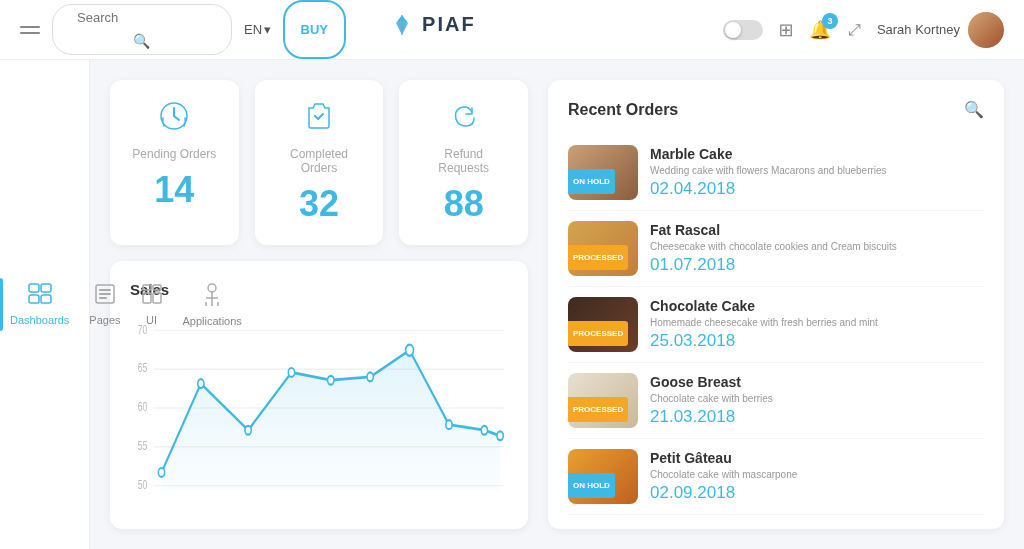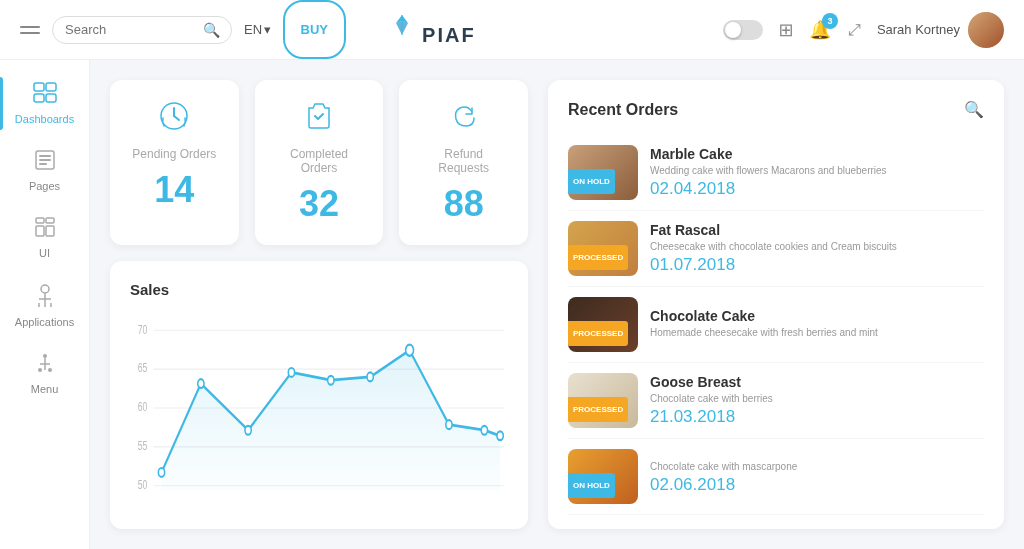--- a/index.html
+++ b/index.html
@@ -17,30 +17,31 @@
       flex-shrink: 0;
       z-index: 10;
     }
     .hamburger { display: flex; flex-direction: column; gap: 4px; cursor: pointer; }
     .hamburger span { width: 20px; height: 2px; background: #888; border-radius: 2px; }
     .search-box {
       display: flex; align-items: center;
       border: 1px solid #ddd; border-radius: 20px;
       padding: 5px 12px; gap: 8px; width: 180px;
       background: #fff;
+      flex-direction: column;
     }
     .search-box input { border: none; outline: none; font-size: 13px; color: #666; width: 130px; }
     .lang-btn { font-size: 13px; color: #555; cursor: pointer; display: flex; align-items: center; gap: 2px; }
     .buy-btn {
       border: 2px solid #3eb8e4; color: #3eb8e4;
       border-radius: 20px; padding: 20px 16px;
       font-size: 13px; font-weight: 600; cursor: pointer;
       background: transparent;
     }
-    .logo-area { display: flex; align-items: flex-end; gap: 6px; margin: 0 auto 0 30px; }
+    .logo-area { display: flex; align-items: flex-start; gap: 6px; margin: 0 auto 0 30px; }
     .logo-icon { color: #3eb8e4; font-size: 22px; }
     .logo-text { font-size: 20px; font-weight: 700; color: #2c3e50; letter-spacing: 2px; }
     .header-right { display: flex; align-items: center; gap: 16px; margin-left: auto; }
     .toggle-switch { width: 40px; height: 20px; background: #ddd; border-radius: 10px; position: relative; cursor: pointer; }
     .toggle-knob { width: 16px; height: 16px; background: #fff; border-radius: 50%; position: absolute; top: 2px; left: 2px; box-shadow: 0 1px 3px rgba(0,0,0,0.3); }
     .grid-icon { font-size: 18px; color: #888; cursor: pointer; }
     .notif-wrap { position: relative; cursor: pointer; }
     .notif-badge {
       position: absolute; top: -6px; right: -6px;
       background: #3eb8e4; color: #fff; font-size: 9px;
@@ -53,21 +54,21 @@
     .avatar { width: 36px; height: 36px; border-radius: 50%; background: #c9a88a; overflow: hidden; display: flex; align-items: center; justify-content: center; }
     .avatar-img { width: 100%; height: 100%; background: linear-gradient(135deg, #d4a574, #a0522d); border-radius: 50%; }
 
     
     .body { display: flex; flex: 1; overflow: hidden; }
 
     
     .sidebar {
       width: 90px;
       background: #fff;
-      display: flex; flex-direction: column; align-items: center;
+      display: flex; flex-direction: row; align-items: center;
       padding: 10px 0;
       border-right: 1px solid #eee;
       flex-shrink: 0;
     }
     .sidebar-item {
       display: flex; flex-direction: column; align-items: center;
       padding: 12px 10px; cursor: pointer; width: 100%;
       font-size: 11px; color: #888; gap: 4px;
       position: relative;
     }
@@ -244,32 +245,20 @@
       <span class="sidebar-icon">
         <svg width="22" height="24" viewBox="0 0 22 24" fill="none">
           <circle cx="11" cy="6" r="4" stroke="#aaa" stroke-width="1.5" fill="none"></circle>
           <line x1="11" y1="10" x2="11" y2="24" stroke="#aaa" stroke-width="1.5"></line>
           <line x1="5" y1="16" x2="17" y2="16" stroke="#aaa" stroke-width="1.5"></line>
           <line x1="5" y1="20" x2="5" y2="24" stroke="#aaa" stroke-width="1.5"></line>
           <line x1="17" y1="20" x2="17" y2="24" stroke="#aaa" stroke-width="1.5"></line>
         </svg>
       </span>
       <span class="sidebar-label">Applications</span>
-    </div>
-    <div class="sidebar-item">
-      <span class="sidebar-icon">
-        <svg width="18" height="22" viewBox="0 0 18 22" fill="none">
-          <circle cx="9" cy="4" r="2" fill="#aaa"></circle>
-          <line x1="9" y1="6" x2="9" y2="18" stroke="#aaa" stroke-width="1.5"></line>
-          <line x1="4" y1="12" x2="14" y2="12" stroke="#aaa" stroke-width="1.5"></line>
-          <circle cx="4" cy="18" r="2" fill="#aaa"></circle>
-          <circle cx="14" cy="18" r="2" fill="#aaa"></circle>
-        </svg>
-      </span>
-      <span class="sidebar-label">Menu</span>
     </div>
   </nav>
 
   <main class="main">
 
     <div class="left-panel">
 
       <div class="stats-row">
         <div class="stat-card">
           <span class="stat-icon">
@@ -375,37 +364,39 @@
       <div class="order-date" style="color:#3eb8e4">01.07.2018</div>
     </div>
   </div>
           <div class="order-item">
     <div class="thumb-bg food-choc">
       <span class="status-tag processed">PROCESSED</span>
     </div>
     <div class="order-info">
       <div class="order-name">Chocolate Cake</div>
       <div class="order-desc">Homemade cheesecake with fresh berries and mint</div>
+      <div class="order-date" style="color:#3eb8e4">25.03.2018</div>
     </div>
   </div>
           <div class="order-item">
     <div class="thumb-bg food-goose">
       <span class="status-tag processed">PROCESSED</span>
     </div>
     <div class="order-info">
       <div class="order-name">Goose Breast</div>
       <div class="order-desc">Chocolate cake with berries</div>
       <div class="order-date" style="color:#3eb8e4">21.03.2018</div>
     </div>
   </div>
           <div class="order-item">
     <div class="thumb-bg food-petit">
       <span class="status-tag hold">ON HOLD</span>
     </div>
     <div class="order-info">
+      <div class="order-name">Petit Gâteau</div>
       <div class="order-desc">Chocolate cake with mascarpone</div>
-      <div class="order-date" style="color:#3eb8e4">02.06.2018</div>
+      <div class="order-date" style="color:#3eb8e4">02.09.2018</div>
     </div>
   </div>
         </div>
     </div>
   </main>
 </div>
 
 </body></html>

